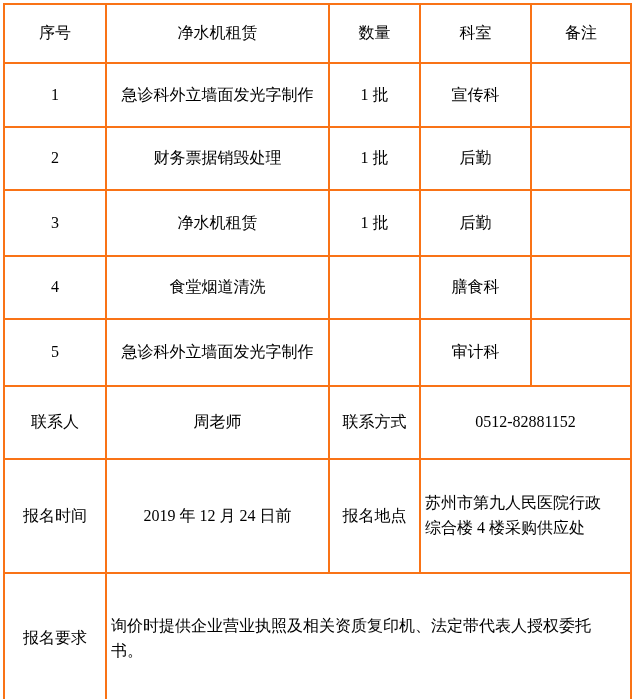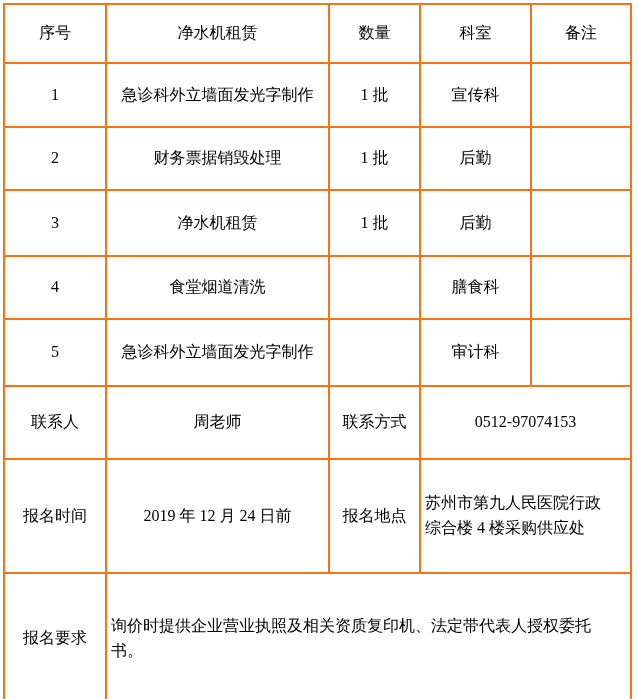--- a/index.html
+++ b/index.html
@@ -109,21 +109,21 @@
       <td>急诊科外立墙面发光字制作</td>
       <td></td>
       <td>审计科</td>
       <td></td>
     </tr>
 
     <tr class="r-contact">
       <td>联系人</td>
       <td>周老师</td>
       <td>联系方式</td>
-      <td colspan="2">0512-97074153</td>
+      <td colspan="2">0512-82881152</td>
     </tr>
 
     <tr class="r-time">
       <td>报名时间</td>
       <td>2019 年 12 月 24 日前</td>
       <td>报名地点</td>
       <td colspan="2" class="left">苏州市第九人民医院行政综合楼 4 楼采购供应处</td>
     </tr>
 
     <tr class="r-req">

